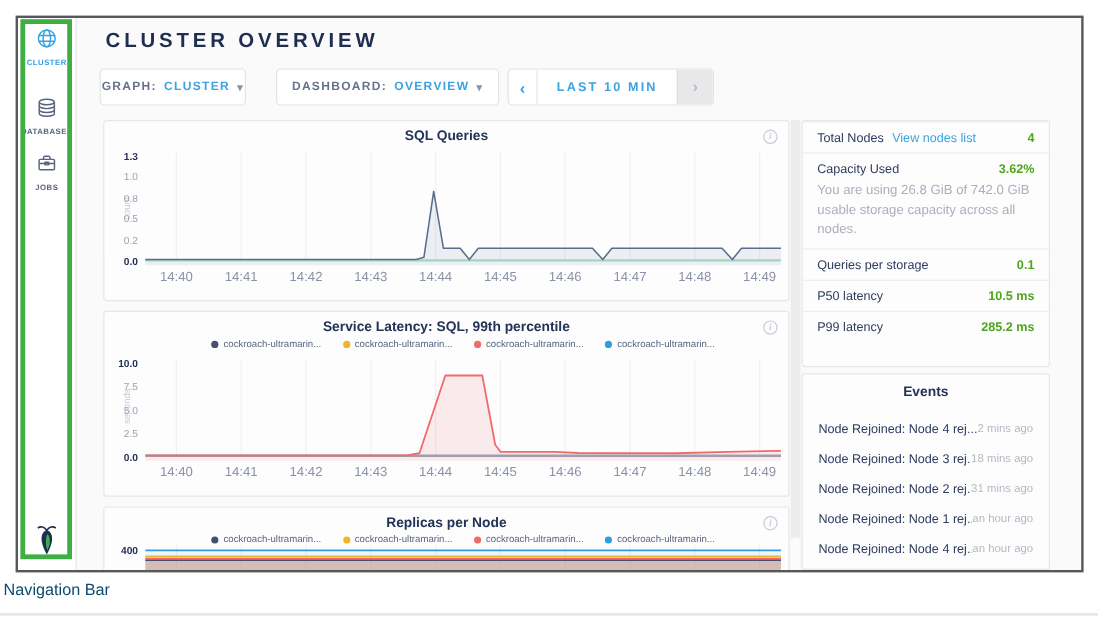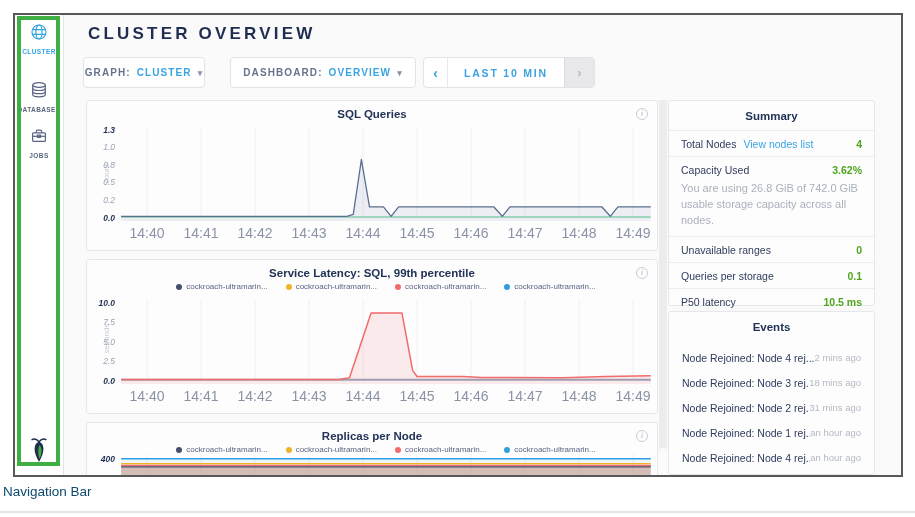--- a/index.html
+++ b/index.html
@@ -47,24 +47,24 @@
   .info-icon { position:absolute; top:7px; right:9px; width:12px; height:12px; border:1px solid #c7cdd7;
                border-radius:50%; color:#c7cdd7; font-size:8px; line-height:10px; text-align:center;
                font-family:"Liberation Serif", serif; font-style:italic; font-weight:bold; cursor:pointer; }
   .legend { position:absolute; left:34px; width:530px; display:flex; justify-content:center;
             gap:18px; align-items:center; }
   .legend-item { display:flex; align-items:center; gap:4px; }
   .legend-dot { width:6px; height:6px; border-radius:50%; }
   .legend-text { font-size:8px; color:#5a6480; }
   .plot-svg { position:absolute; left:34px; overflow:visible; }
   .yticks { position:absolute; left:0; width:28px; }
-  .ytick { position:absolute; right:0; font-size:8.5px; color:#9aa2b3;font-style:italic; }
+  .ytick { position:absolute; right:0; font-size:8.5px; color:#9aa2b3; }
   .ytick.strong { color:#1f2d50; font-weight:bold; }
   .xticks { position:absolute; left:34px; width:530px; height:12px; }
-  .xtick { position:absolute; transform:translateX(-50%); font-size:14px; color:#8a93a6; }
+  .xtick { position:absolute; transform:translateX(-50%); font-size:11px; color:#8a93a6; }
   .ylabel-rot { position:absolute; left:-6px; font-size:8px; color:#c8cdd6;
                 transform:rotate(-90deg); transform-origin:center; width:50px; text-align:center; }
 
   
   .side-panel { position:absolute; left:653px; width:207px; }
   .side-title { text-align:center; font-size:11.5px; font-weight:bold; color:#223356; padding:9px 0 8px; }
   .sum-row { border-top:1px solid #ededf0; padding:7px 12px 6px; display:flex;
              align-items:baseline; font-size:10.5px; }
   .sum-label { color:#303c5c; }
   .sum-link { color:#3aa3e2; margin-left:7px; cursor:pointer; }
@@ -295,36 +295,31 @@
           <path d="M0.1 13.8 L529.8 13.8 L 529.8 26 L 0.1 26 Z" fill="rgba(71,79,110,0.15)" stroke="none"></path>
           <path d="M0.1 13.8 L529.8 13.8" fill="none" stroke="#474f6e" stroke-width="1.2" stroke-linejoin="round"></path>
         </svg>
     </div>
 
     <div id="scroll-track">
       <div id="scroll-thumb"></div>
     </div>
 
     <div class="panel side-panel" style="top:85px; height:206px;">
-      <div class="side-title">Summary</div>
       <div class="sum-row">
         <span class="sum-label">Total Nodes</span>
         <span class="sum-link">View nodes list</span>
         <span class="sum-value">4</span>
       </div>
       <div class="sum-row">
         <span class="sum-label">Capacity Used</span>
         <span class="sum-value">3.62%</span>
       </div>
       <div class="sum-sub">You are using 26.8 GiB of 742.0 GiB usable storage capacity across all nodes.</div>
       <div class="sum-row">
-        <span class="sum-label">Unavailable ranges</span>
-        <span class="sum-value">0</span>
-      </div>
-      <div class="sum-row">
         <span class="sum-label">Queries per storage</span>
         <span class="sum-value">0.1</span>
       </div>
       <div class="sum-row">
         <span class="sum-label">P50 latency</span>
         <span class="sum-value">10.5 ms</span>
       </div>
       <div class="sum-row">
         <span class="sum-label">P99 latency</span>
         <span class="sum-value">285.2 ms</span>

